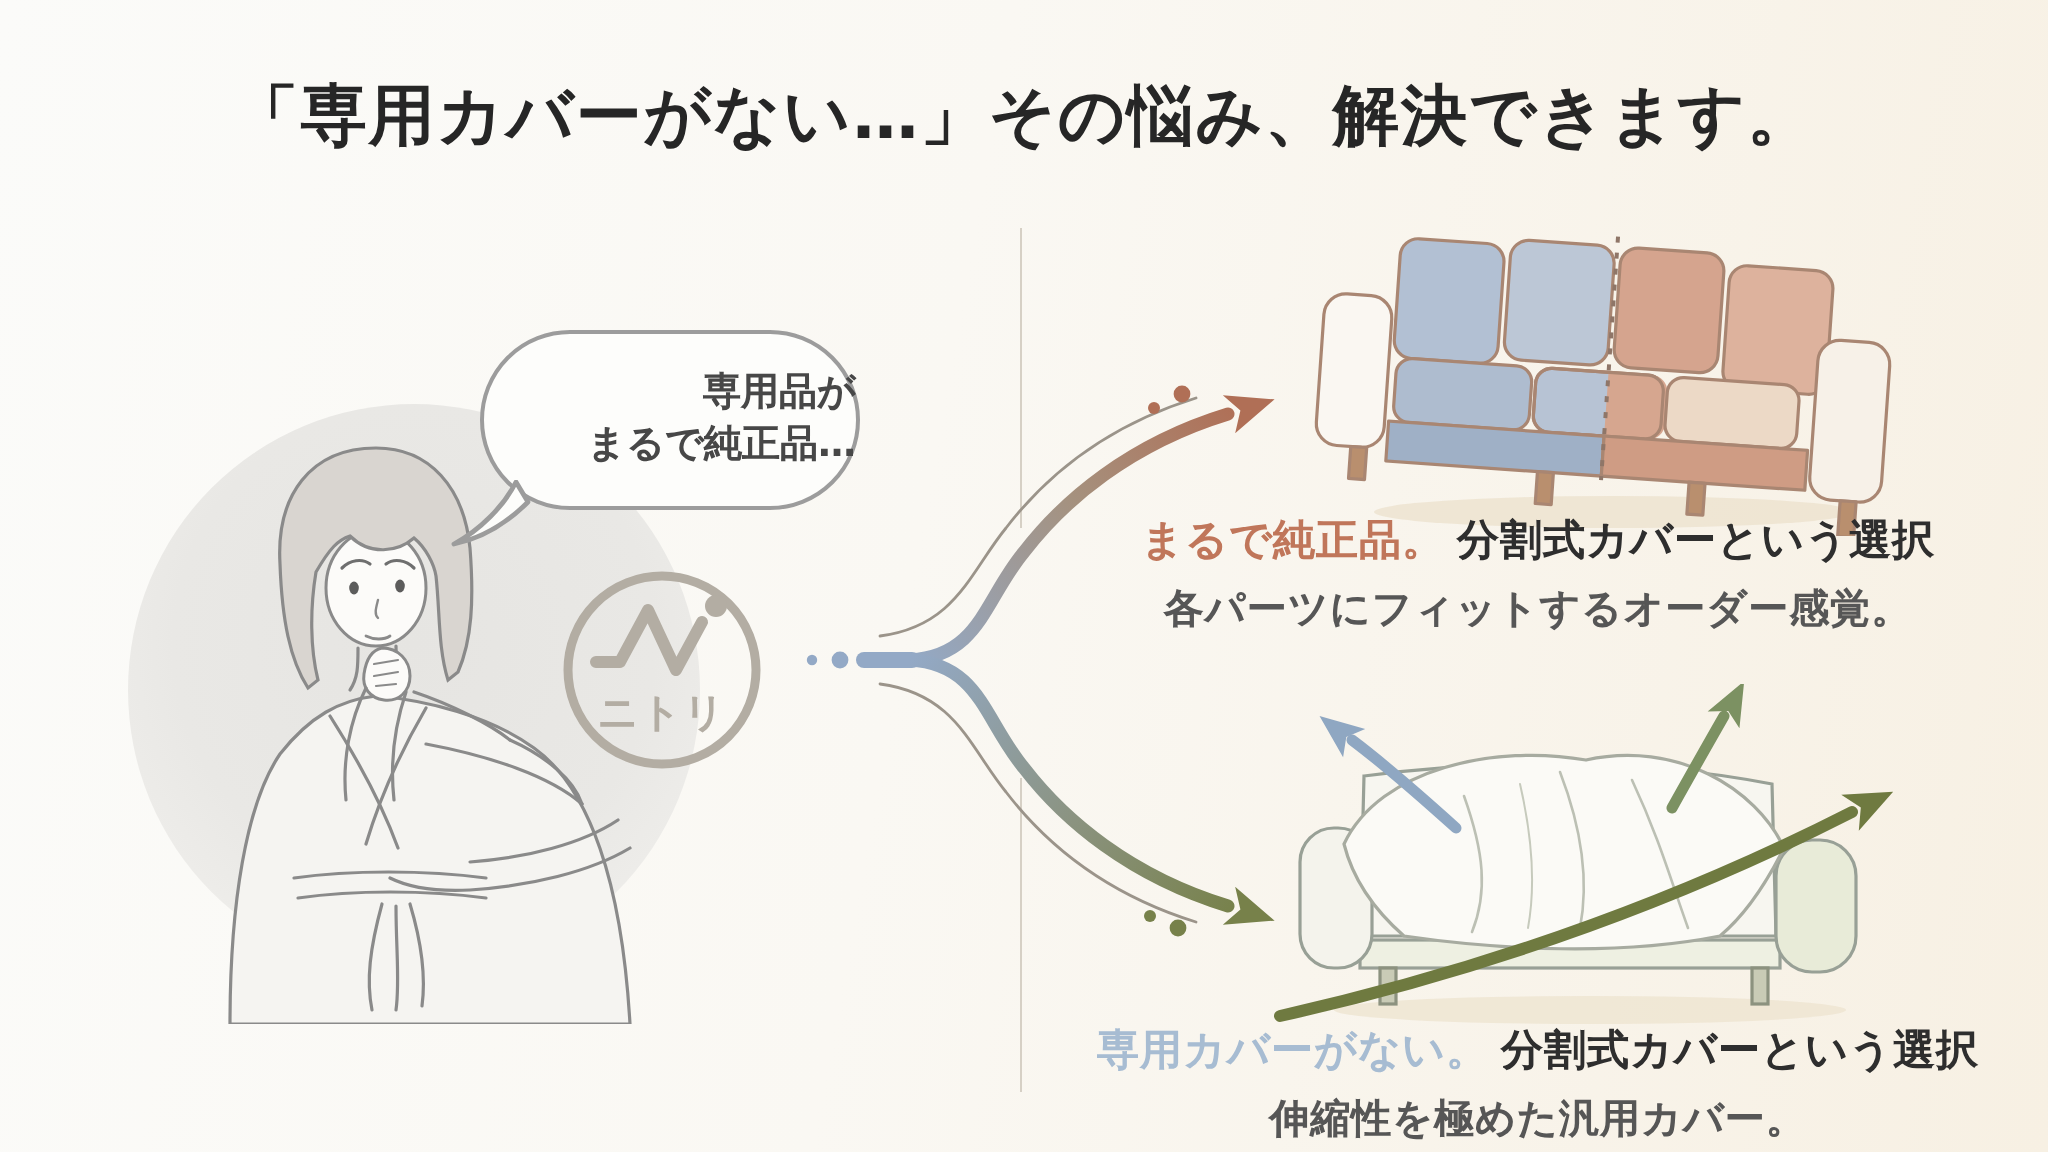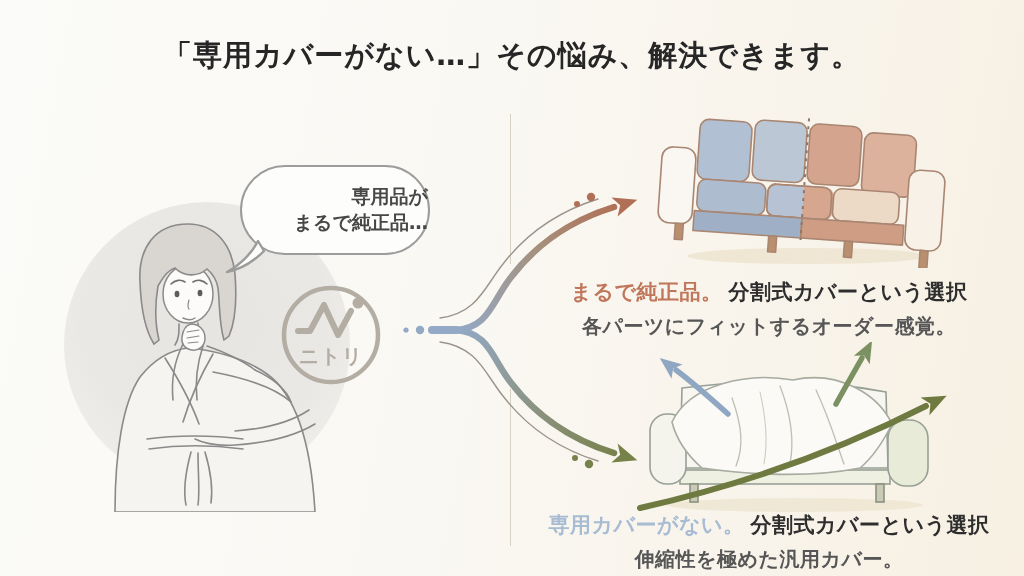--- a/index.html
+++ b/index.html
@@ -3,21 +3,21 @@
 <meta charset="utf-8">
 <style>
   html,body{margin:0;padding:0;}
   .canvas{
     position:relative;width:1024px;height:576px;overflow:hidden;
     background:linear-gradient(100deg,#fbfbf9 0%,#faf8f3 45%,#f7f0e3 100%);
     font-family:"DejaVu Sans","Liberation Sans",sans-serif;
   }
   .title{
     position:absolute;top:36px;left:0;width:1024px;text-align:center;
-    font-size:29px;font-weight:800;color:#262626;letter-spacing:1px;margin:0;
+    font-size:33px;font-weight:800;color:#262626;letter-spacing:1px;margin:0;
   }
   
   .thinker-circle{
     position:absolute;left:64px;top:202px;width:286px;height:286px;border-radius:50%;
     background:radial-gradient(circle at 50% 42%,#e6e5e2 0%,#e9e8e5 55%,#edecE9 72%,rgba(245,244,241,0) 97%);
   }
   .woman-svg{position:absolute;left:95px;top:212px;}
   .bubble{
     position:absolute;left:240px;top:165px;width:186px;height:86px;
     background:#fdfdfb;border:2.5px solid #9c9c9c;border-radius:46px;
@@ -34,21 +34,21 @@
   .flow-svg{position:absolute;left:390px;top:178px;}
   .sofa-split-svg{position:absolute;left:652px;top:110px;}
   .sofa-stretch-svg{position:absolute;left:630px;top:342px;}
   
   .caption{position:absolute;left:534px;width:470px;text-align:center;}
   .cap-head{font-size:21px;font-weight:800;color:#2e2e2e;letter-spacing:0.5px;white-space:nowrap;}
   .cap-head .accent{margin-right:6px;}
   .accent-warm{color:#c0765a;}
   .accent-cool{color:#a7bcd2;}
   .cap-sub{margin-top:7px;font-size:20px;font-weight:600;color:#565656;letter-spacing:0.5px;}
-  .caption.one{top:278px;}
+  .caption.one{top:256px;}
   .caption.two{top:511px;}
 </style>
 </head>
 <body>
 
 <div class="canvas">
 
   <h1 class="title">「専用カバーがない…」その悩み、解決できます。</h1>
 
   <div class="thinker-circle"></div>

